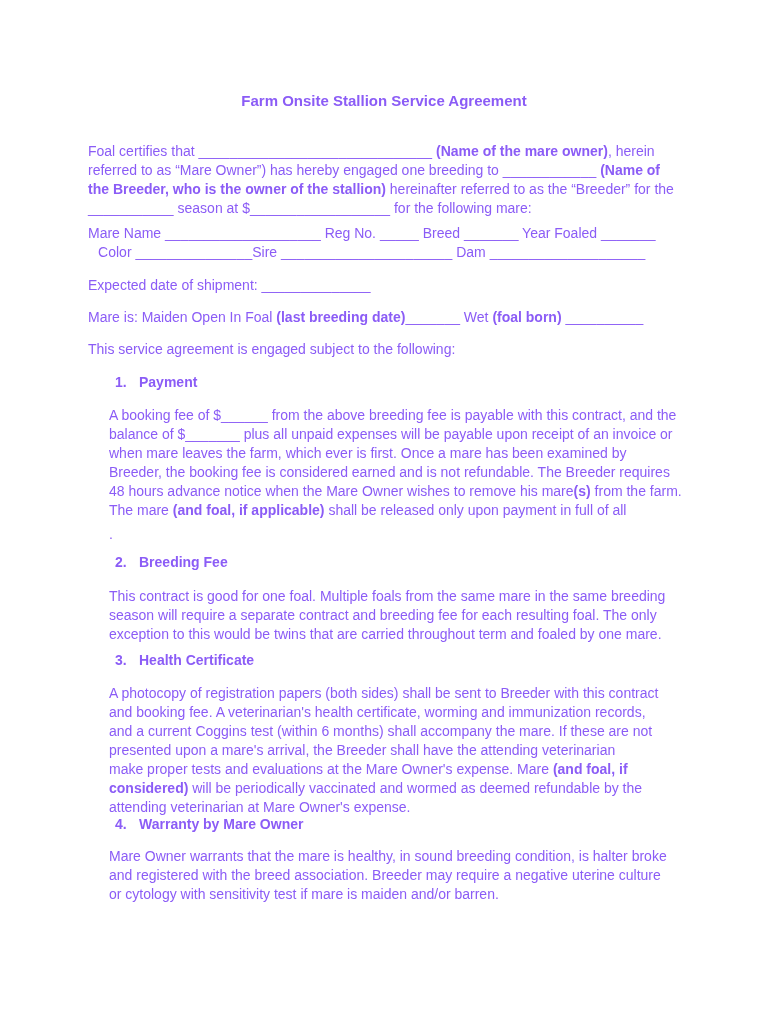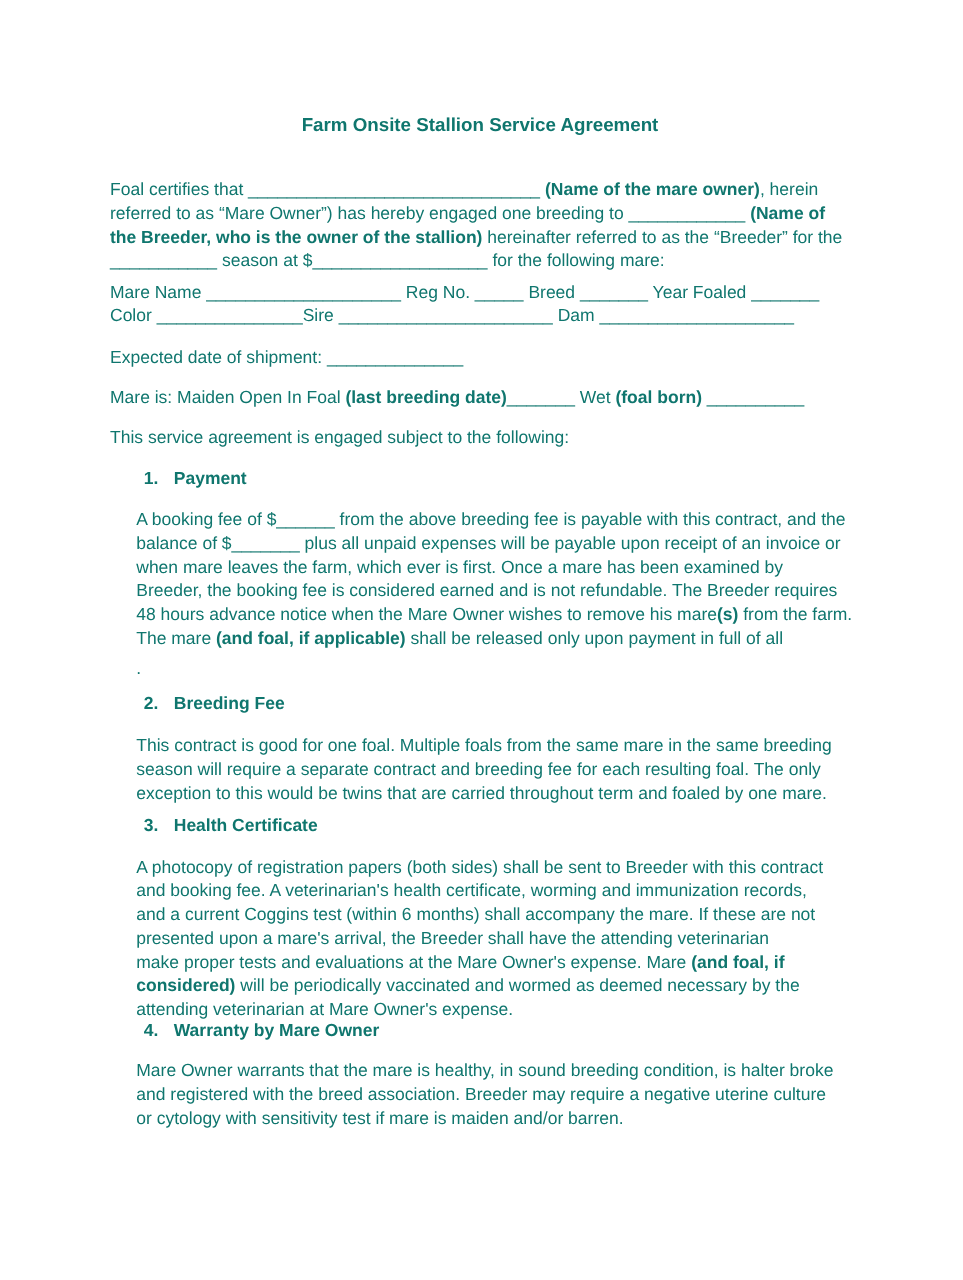--- a/index.html
+++ b/index.html
@@ -7,21 +7,21 @@
     padding: 0;
     background: #ffffff;
   }
   .page {
     position: relative;
     width: 770px;
     height: 1024px;
     background: #ffffff;
     overflow: hidden;
     font-family: "Liberation Sans", "DejaVu Sans", sans-serif;
-    color: #0f766e;
+    color: #8b5cf6;
   }
   .content {
     position: absolute;
     left: 88px;
     top: 0;
     width: 592px;
     height: 100%;
   }
   .doc-title {
     position: absolute;
@@ -52,21 +52,21 @@
 <div class="page">
   <div class="content">
     <div class="doc-title" style="top: 91px;">Farm Onsite Stallion Service Agreement</div>
     <div>
         <div class="block " style="top: 142px;">
           <div class="line"><span>Foal certifies that ______________________________ </span><span class="em">(Name of the mare owner)</span><span>, herein</span></div>
           <div class="line"><span>referred to as “Mare Owner”) has hereby engaged one breeding to ____________ </span><span class="em">(Name of</span></div>
           <div class="line"><span class="em">the Breeder, who is the owner of the stallion)</span><span> hereinafter referred to as the “Breeder” for the</span></div>
           <div class="line"><span>___________ season at $__________________ for the following mare:</span></div>
         </div>
-        <div class="block " style="top: 224px;">
+        <div class="block " style="top: 224px; text-align: center;">
           <div class="line"><span>Mare Name ____________________ Reg No. _____ Breed _______ Year Foaled _______</span></div>
           <div class="line"><span>Color _______________Sire ______________________ Dam ____________________</span></div>
         </div>
         <div class="block " style="top: 276px;">
           <div class="line"><span>Expected date of shipment: ______________</span></div>
         </div>
         <div class="block " style="top: 308px;">
           <div class="line"><span>Mare is: Maiden Open In Foal </span><span class="em">(last breeding date)</span><span>_______ Wet </span><span class="em">(foal born)</span><span> __________</span></div>
         </div>
         <div class="block " style="top: 340px;">
@@ -90,21 +90,21 @@
           <div class="line"><span>season will require a separate contract and breeding fee for each resulting foal. The only</span></div>
           <div class="line"><span>exception to this would be twins that are carried throughout term and foaled by one mare.</span></div>
         </div>
         <div class="block heading" style="top: 651px;"><span class="hnum">3.</span><span>Health Certificate</span></div>
         <div class="block  indent-section" style="top: 684px;">
           <div class="line"><span>A photocopy of registration papers (both sides) shall be sent to Breeder with this contract</span></div>
           <div class="line"><span>and booking fee. A veterinarian's health certificate, worming and immunization records,</span></div>
           <div class="line"><span>and a current Coggins test (within 6 months) shall accompany the mare. If these are not</span></div>
           <div class="line"><span>presented upon a mare's arrival, the Breeder shall have the attending veterinarian</span></div>
           <div class="line"><span>make proper tests and evaluations at the Mare Owner's expense. Mare </span><span class="em">(and foal, if</span></div>
-          <div class="line"><span class="em">considered)</span><span> will be periodically vaccinated and wormed as deemed necessary by the</span></div>
+          <div class="line"><span class="em">considered)</span><span> will be periodically vaccinated and wormed as deemed refundable by the</span></div>
           <div class="line"><span>attending veterinarian at Mare Owner's expense.</span></div>
         </div>
         <div class="block heading" style="top: 815px;"><span class="hnum">4.</span><span>Warranty by Mare Owner</span></div>
         <div class="block  indent-section" style="top: 847px;">
           <div class="line"><span>Mare Owner warrants that the mare is healthy, in sound breeding condition, is halter broke</span></div>
           <div class="line"><span>and registered with the breed association. Breeder may require a negative uterine culture</span></div>
           <div class="line"><span>or cytology with sensitivity test if mare is maiden and/or barren.</span></div>
         </div>
       </div>
   </div>

